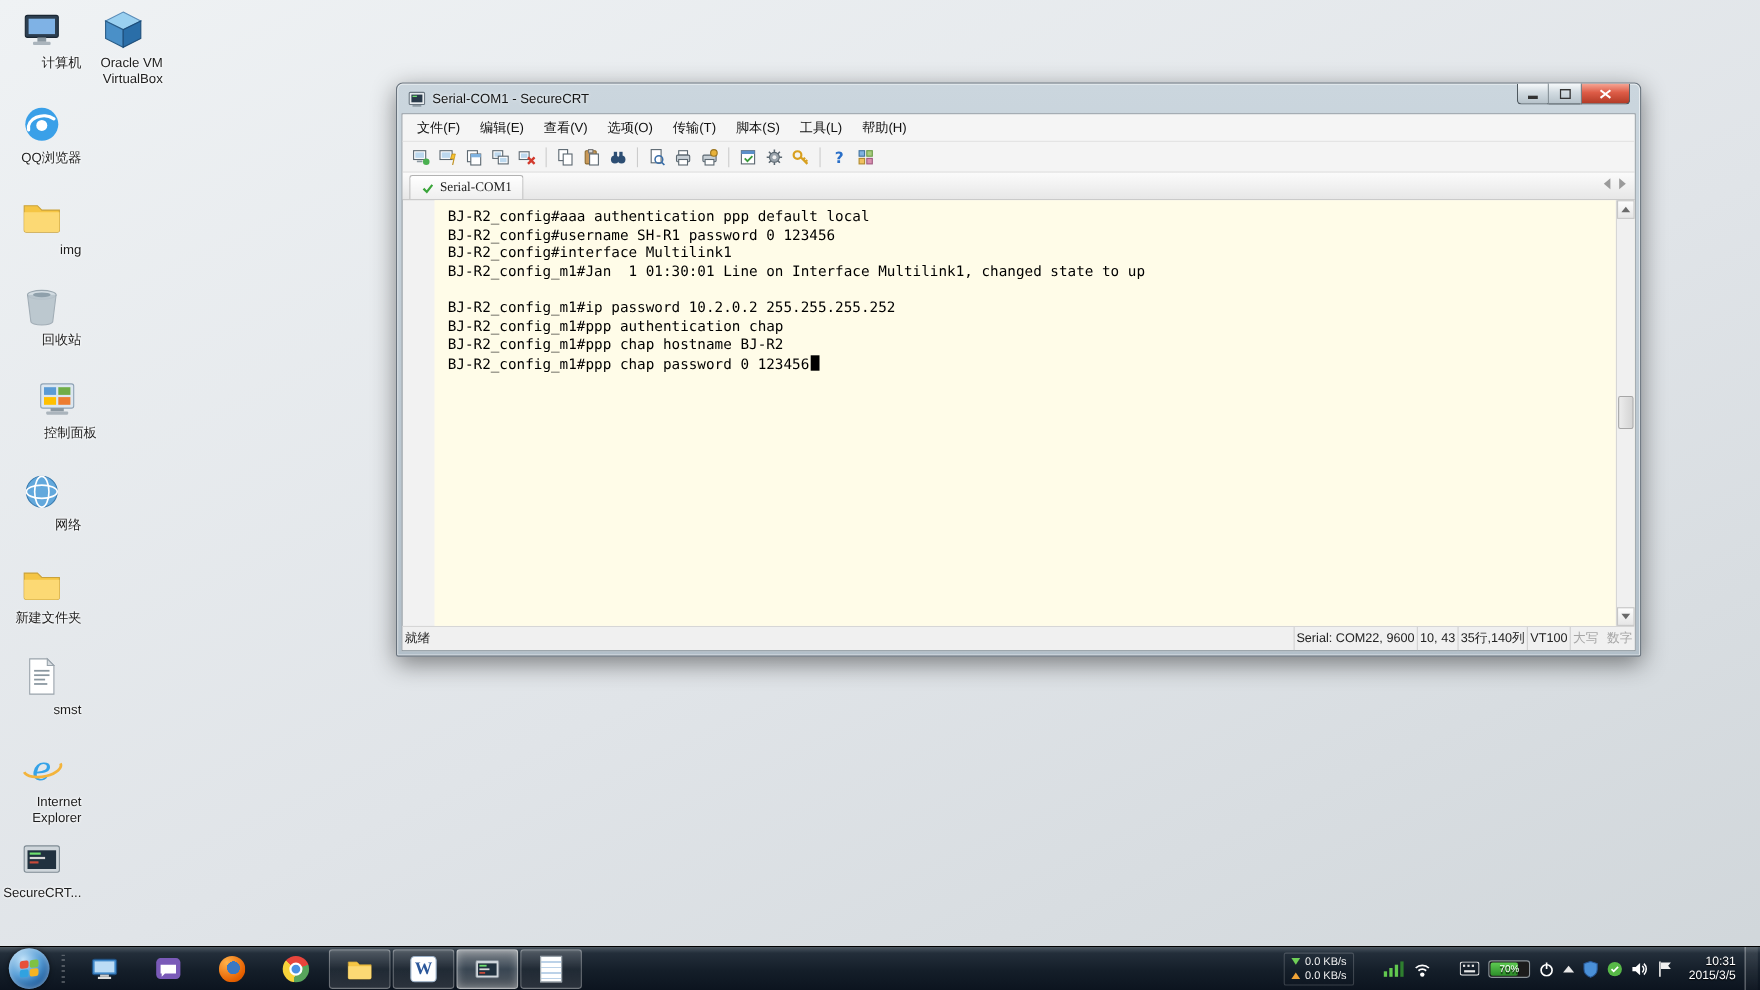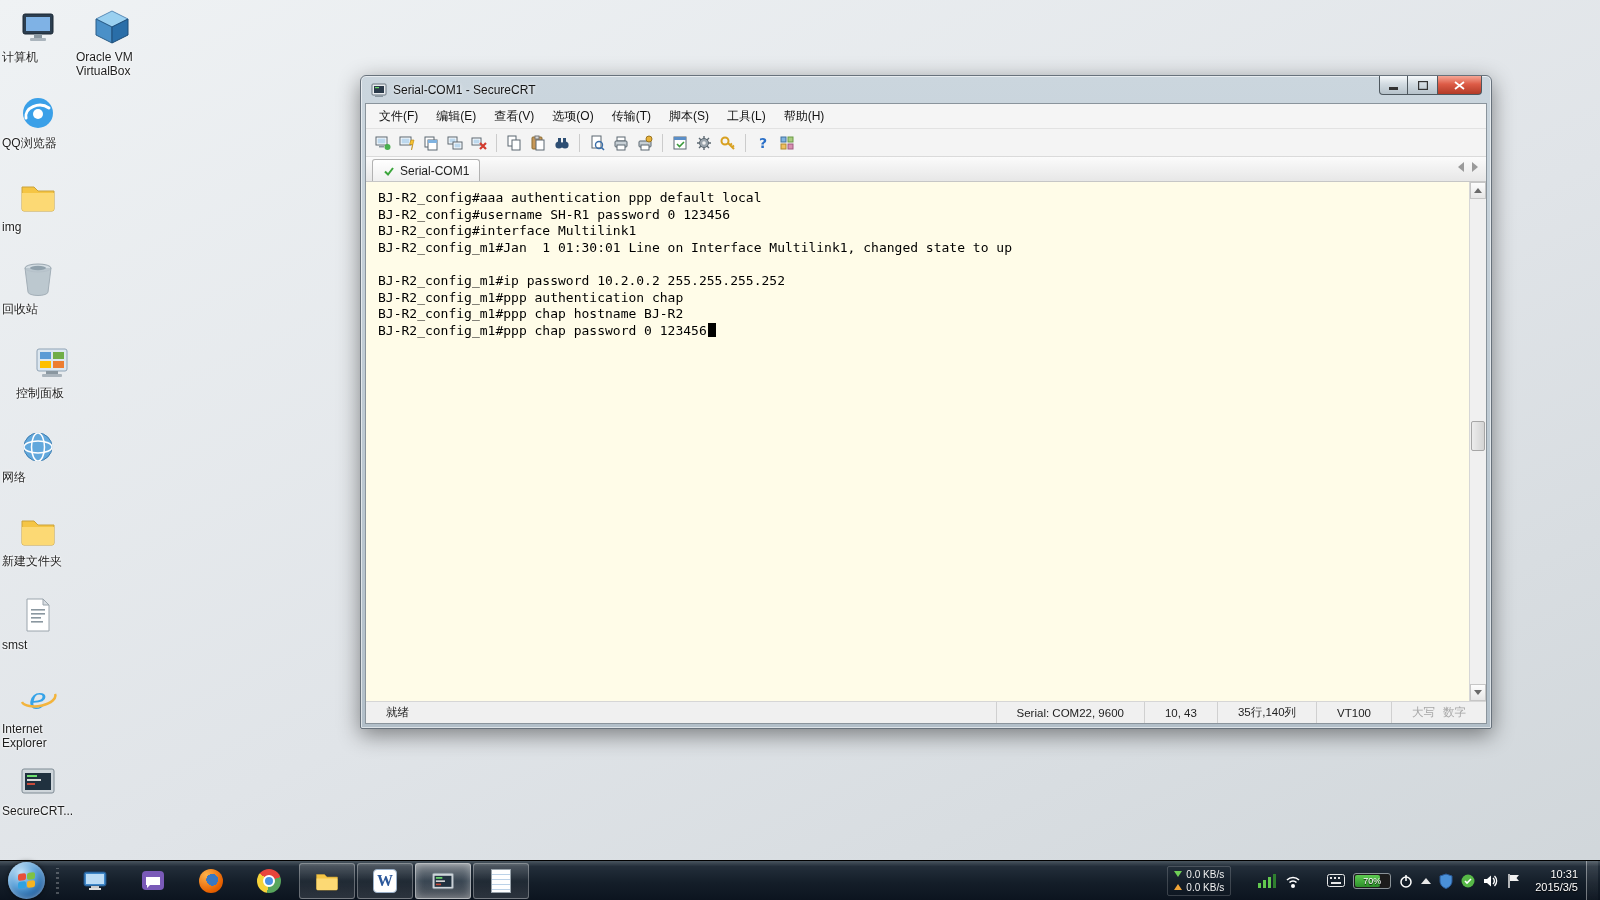--- a/index.html
+++ b/index.html
@@ -3,26 +3,26 @@
 <meta charset="utf-8">
 <style>
   *{margin:0;padding:0;box-sizing:border-box;}
   html,body{width:1600px;height:900px;overflow:hidden;}
   body{
     position:relative;
     font-family:"Liberation Sans",sans-serif;
     background:linear-gradient(155deg,#eff2f4 0%,#e0e4e8 55%,#d0d6da 100%);
   }
   
-  .dicon{position:absolute;width:72px;text-align:left;cursor:default;}
+  .dicon{position:absolute;width:72px;text-align:right;cursor:default;}
   .dicon .ig{height:42px;display:flex;align-items:center;justify-content:center;}
   .dicon .lbl{font-size:12px;color:#1d1d1d;margin-top:2px;line-height:14px;
     text-shadow:0 0 3px #fff,0 0 3px #fff;word-break:break-word;}
   
-  .win{position:absolute;left:360px;top:75px;width:1132px;height:654px;
+  .win{position:absolute;left:360px;top:75px;width:1132px;height:522px;
     background:linear-gradient(#cbd6de,#b2bfc9);
     border:1px solid #68727c;border-radius:6px 6px 2px 2px;
     box-shadow:0 6px 22px rgba(0,0,0,.45), inset 0 0 0 1px rgba(255,255,255,.55);}
   .titlebar{height:27px;display:flex;align-items:center;padding:0 10px;position:relative;}
   .wtitle{font-size:12px;color:#151515;margin-left:6px;text-shadow:0 0 4px rgba(255,255,255,.95);}
   .winbtns{position:absolute;top:0;right:9px;display:flex;}
   .wb{width:29px;height:19px;border:1px solid #4e585f;border-top:none;
     display:flex;align-items:center;justify-content:center;
     background:linear-gradient(#f6f9fb,#d2dbe1 45%,#b6c2ca);}
   .wb.min{border-radius:0 0 0 4px;}
@@ -34,46 +34,46 @@
   
   .menubar{height:25px;background:#f5f5f5;display:flex;align-items:center;
     padding:0 4px;border-bottom:1px solid #e2e2e2;font-size:12px;color:#111;}
   .mitem{padding:4px 9px;}
   .toolbar{height:28px;background:#f4f4f4;display:flex;align-items:center;
     padding:0 6px;border-bottom:1px solid #dadada;gap:2px;}
   .tbi{width:22px;height:22px;display:flex;align-items:center;justify-content:center;border-radius:2px;}
   .tsep{width:1px;height:18px;background:#cccccc;margin:0 4px;}
   .tabbar{height:25px;background:linear-gradient(#fbfbfb,#e7e7e7);
     border-bottom:1px solid #c6c6c6;display:flex;align-items:flex-end;
-    padding:2px 6px 0;position:relative;}
+    padding:2px 6px 0;position:relative;font-family:Liberation Serif, serif;}
   .tab{height:22px;display:flex;align-items:center;gap:5px;
     background:linear-gradient(#ffffff,#efefef);border:1px solid #b2b2b2;border-bottom:none;
     border-radius:3px 3px 0 0;padding:0 10px;font-size:12px;color:#222;}
   .tabnav{position:absolute;right:8px;top:5px;display:flex;gap:8px;}
   .arrow-l{width:0;height:0;border-top:5px solid transparent;border-bottom:5px solid transparent;border-right:6px solid #9a9a9a;}
   .arrow-r{width:0;height:0;border-top:5px solid transparent;border-bottom:5px solid transparent;border-left:6px solid #9a9a9a;}
   
-  .termwrap{flex:1;position:relative;background:#fffce8;}
+  .termwrap{flex:1;position:relative;background:#fffce8;margin-left:29px;}
   .term{position:absolute;top:0;left:0;right:17px;bottom:0;padding:8px 0 0 12px;
     font-family:"DejaVu Sans Mono","Liberation Mono",monospace;
     font-size:13px;line-height:16.6px;color:#000;overflow:hidden;}
   .term-line{white-space:pre;min-height:16.6px;}
   .cursor{display:inline-block;width:8px;height:14px;background:#000;vertical-align:-2px;margin-left:1px;}
   .vscroll{position:absolute;top:0;right:0;bottom:0;width:17px;background:#f0f0f0;border-left:1px solid #d6d6d6;}
   .varrow{position:absolute;left:0;right:0;height:17px;display:flex;align-items:center;justify-content:center;
     background:linear-gradient(#fdfdfd,#e6e6e6);border:1px solid #c6c6c6;}
   .varrow.up{top:0;} .varrow.down{bottom:0;}
   .tri-up{width:0;height:0;border-left:4px solid transparent;border-right:4px solid transparent;border-bottom:5px solid #6a6a6a;}
   .tri-dn{width:0;height:0;border-left:4px solid transparent;border-right:4px solid transparent;border-top:5px solid #6a6a6a;}
   .vthumb{position:absolute;left:1px;right:1px;top:46%;height:30px;
     background:linear-gradient(90deg,#ececec,#d4d4d4);border:1px solid #a6a6a6;border-radius:2px;}
   
   .statusbar{height:22px;background:#f0f0f0;border-top:1px solid #d6d6d6;
     display:flex;align-items:center;font-size:11.5px;color:#222;}
-  .scell{padding:0 20px;border-left:1px solid #d0d0d0;height:100%;display:flex;align-items:center;white-space:nowrap;}
+  .scell{padding:0 2px;border-left:1px solid #d0d0d0;height:100%;display:flex;align-items:center;white-space:nowrap;}
   .scell.first{border-left:none;flex:1;}
   .scell.dim{color:#a6a6a6;gap:8px;}
   
   .taskbar{position:absolute;left:0;right:0;bottom:0;height:40px;
     background:linear-gradient(#49555f,#232e3a 14%,#141e29 55%,#0c141f 100%);
     border-top:1px solid #000;display:flex;align-items:center;z-index:50;}
   .orb{width:37px;height:37px;border-radius:50%;margin:0 8px;flex:0 0 auto;
     background:radial-gradient(circle at 35% 28%,#c2e2f8,#5aa0d8 42%,#1d5d9e 72%,#123c66);
     box-shadow:inset 0 0 6px rgba(255,255,255,.55),0 0 5px rgba(0,0,0,.6);
     display:flex;align-items:center;justify-content:center;}

